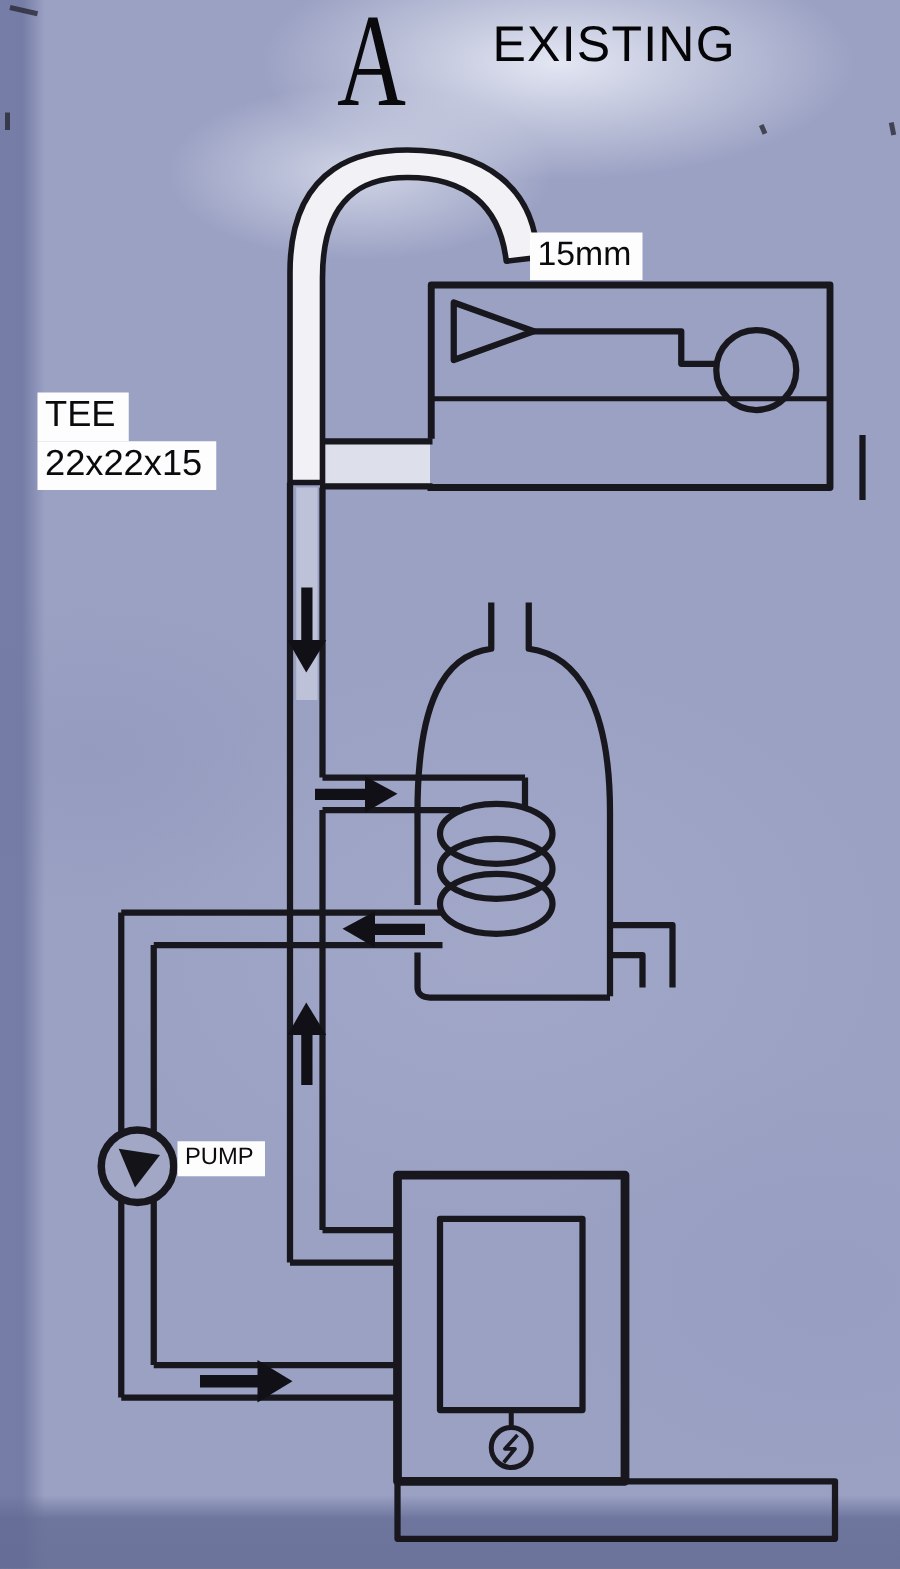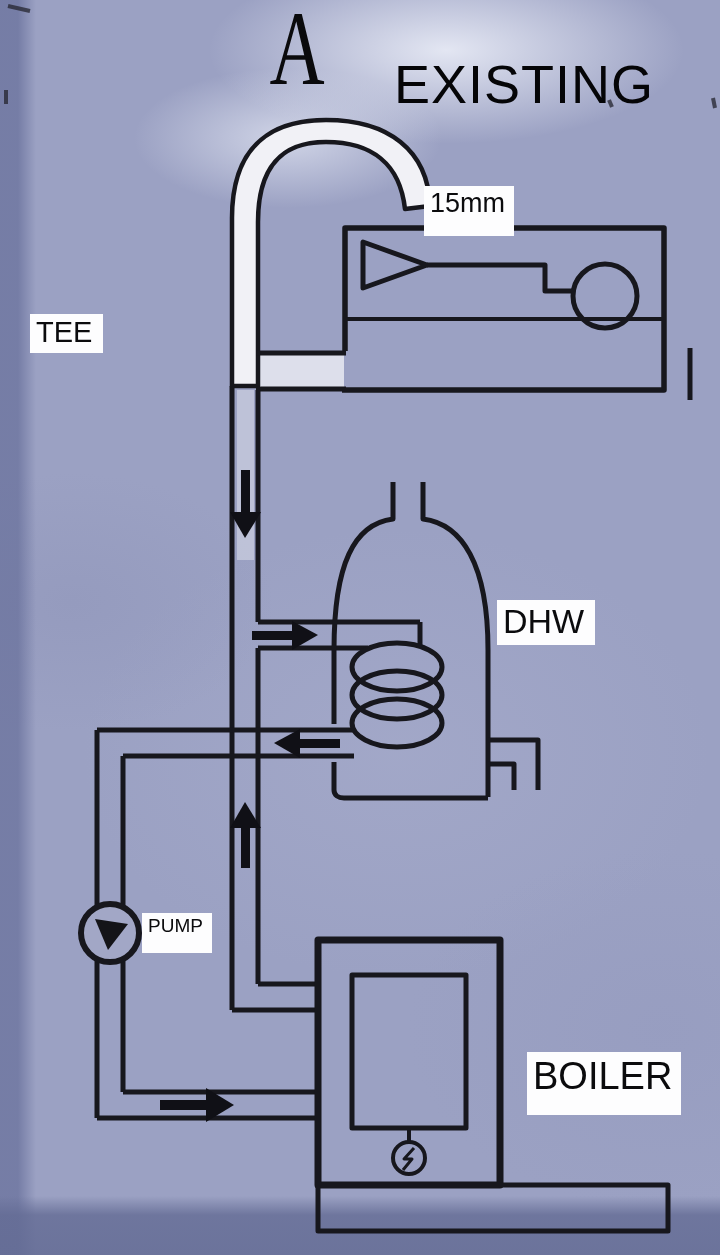--- a/index.html
+++ b/index.html
@@ -17,25 +17,25 @@
       #9ba1c3;
   }
   svg{position:absolute;left:0;top:0;}
   .letter-a{
     position:absolute;left:272px;top:-12px;color:#0a0a0c;
     font-family:"Liberation Serif",serif;font-size:106px;font-weight:500;
     transform:scaleX(.72) skewX(-2deg);transform-origin:left top;
   }
   .title{
     position:absolute;left:394px;top:14px;color:#050507;
-    font-size:54px;letter-spacing:1px;font-weight:400;margin-top:39px;
+    font-size:40px;letter-spacing:1px;font-weight:400;
   }
   .lbl{
     position:absolute;background:#fdfdfe;color:#0b0b0d;
-    line-height:1.18;white-space:nowrap;padding:2px 9px 16px 6px;
+    line-height:1.18;white-space:nowrap;padding:2px 9px 4px 6px;
   }
   .lbl-stack{position:absolute;display:flex;flex-direction:column;align-items:flex-start;}
   .lbl-stack .lbl-line{
     background:#fdfdfe;color:#0b0b0d;white-space:nowrap;
     padding:1px 11px 4px 6px;line-height:1.18;
   }
   .fs25{font-size:19px}.fs27{font-size:27px}.fs29{font-size:29px}
   .fs34{font-size:34px}.fs38{font-size:38px}
 </style>
 </head>
@@ -157,23 +157,22 @@
   </svg>
 
   <div class="letter-a">A</div>
 
   <div class="title">EXISTING</div>
 
   <div class="lbl fs27" style="left:424px;top:186px">15mm</div>
 
   <div class="lbl-stack fs29" style="left:30px;top:314px">
     <div class="lbl-line">TEE</div>
+    <div class="lbl-line">22x22x15</div>
   </div>
 
   <div class="lbl-stack fs34" style="left:497px;top:600px">
-    <div class="lbl-line">DHW</div>
   </div>
 
   <div class="lbl fs25" style="left:142px;top:913px">PUMP</div>
 
-  <div class="lbl fs38" style="left:527px;top:1052px">BOILER</div>
 
 </div>
 
 </body></html>

